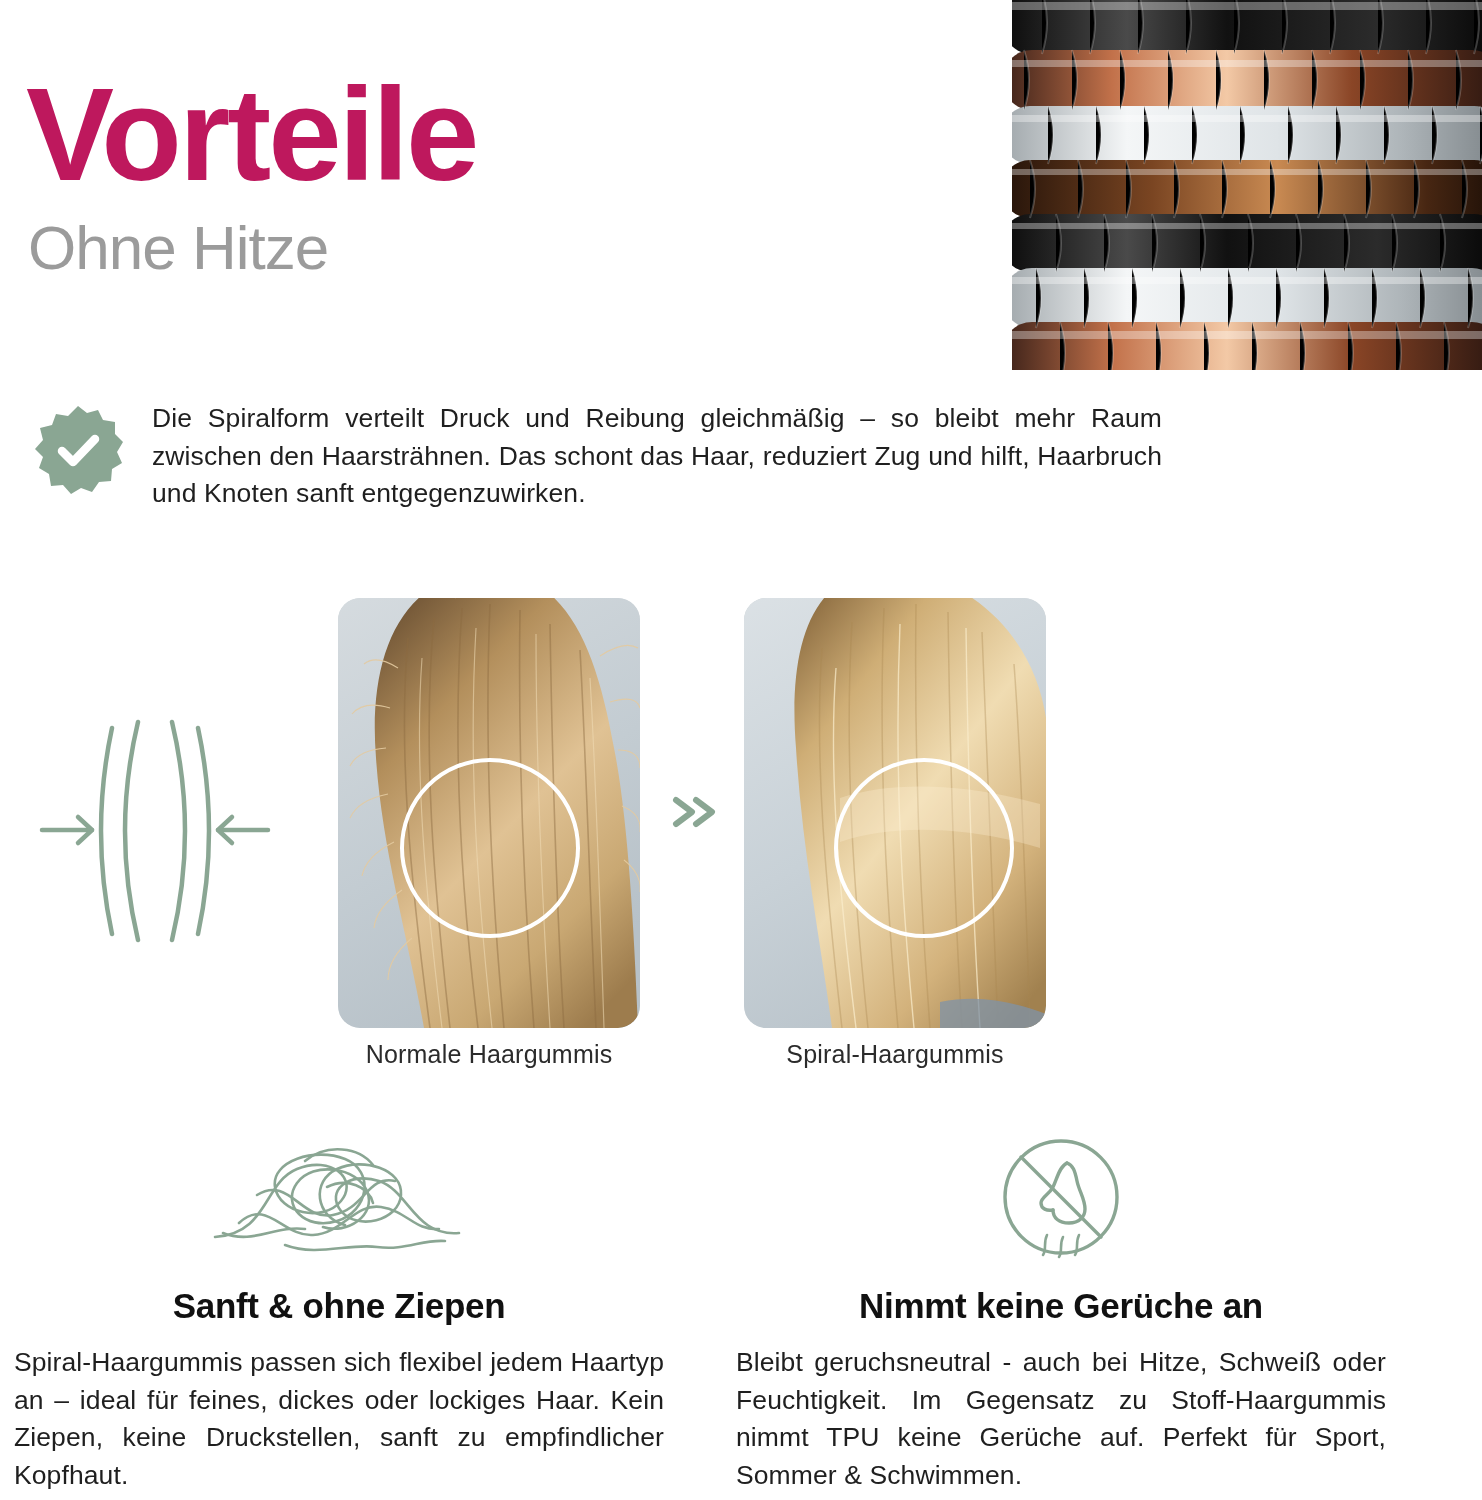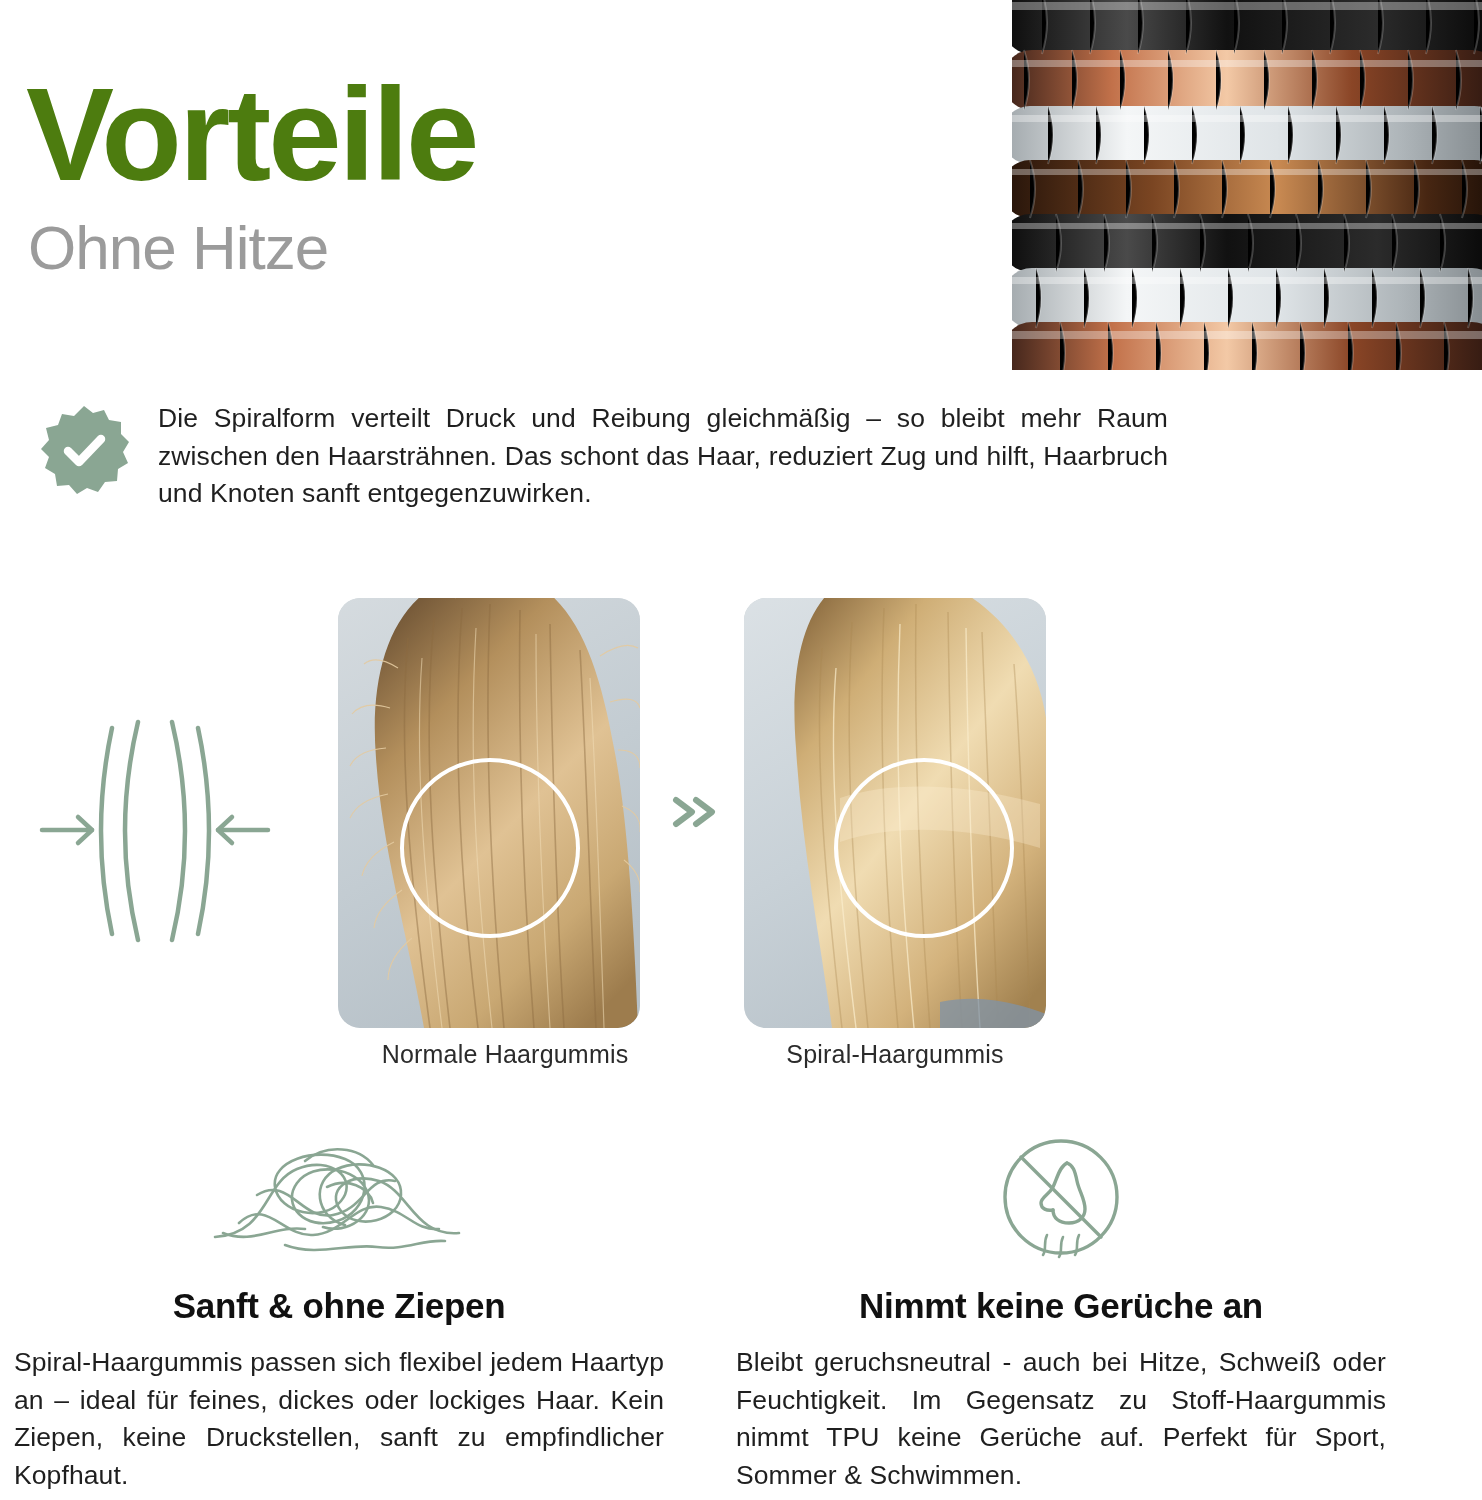--- a/index.html
+++ b/index.html
@@ -21,21 +21,21 @@
     position: absolute;
     left: 26px;
     top: 72px;
     width: 1000px;
   }
   .title {
     font-size: 132px;
     line-height: 0.95;
     font-weight: 700;
     letter-spacing: -3px;
-    color: #4d7c0f;
+    color: #be185d;
     margin: 0;
   }
   .subtitle {
     font-size: 62px;
     line-height: 1.05;
     font-weight: 400;
     letter-spacing: -1px;
     color: #9b9b9b;
     margin: 18px 0 0 2px;
   }
@@ -53,21 +53,21 @@
     position: absolute;
     left: 0;
     top: -60px;
     width: 470px;
     height: 470px;
   }
 
   
   .intro {
     position: absolute;
-    left: 38px;
+    left: 32px;
     top: 400px;
     width: 1200px;
     display: flex;
     align-items: flex-start;
     gap: 28px;
   }
   .badge {
     flex: 0 0 auto;
     width: 92px;
     height: 92px;
@@ -113,21 +113,21 @@
 
   .caption {
     position: absolute;
     top: 442px;
     width: 302px;
     text-align: center;
     font-size: 25px;
     color: #2b2b2b;
     letter-spacing: 0.2px;
   }
-  .caption.left { left: 354px; }
+  .caption.left { left: 338px; }
   .caption.right { left: 744px; text-align: center; }
 
   .chevrons {
     position: absolute;
     left: 668px;
     top: 192px;
     width: 52px;
     height: 44px;
     color: #8aa693;
   }

